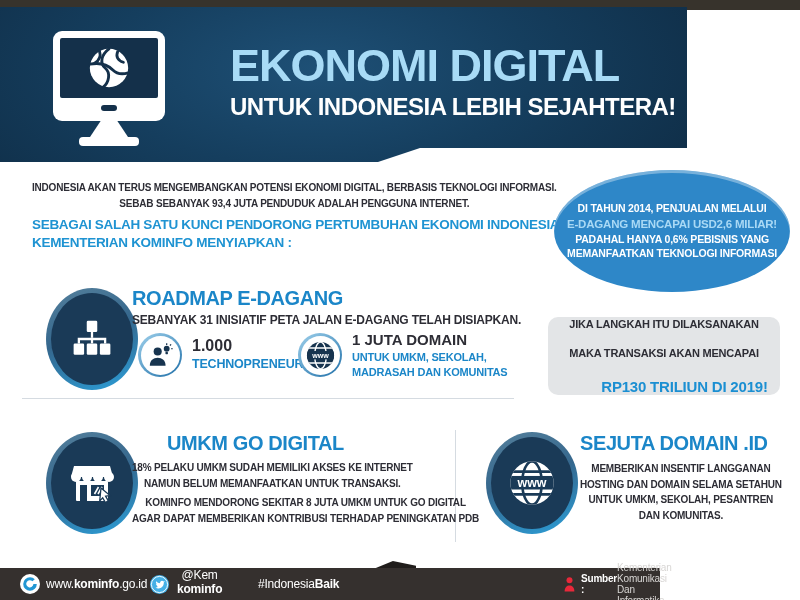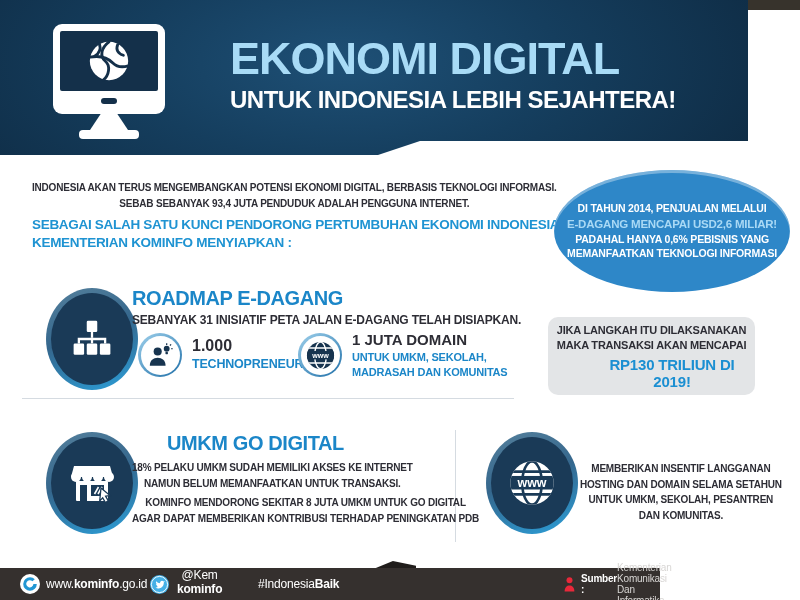--- a/index.html
+++ b/index.html
@@ -2,21 +2,21 @@
 <html><head>
 <meta charset="utf-8">
 <style>
   html,body{margin:0;padding:0;}
   .canvas{position:relative;width:800px;height:600px;overflow:hidden;
     font-family:"Liberation Sans",sans-serif;background:#fff;}
   .abs{position:absolute;}
 
   
   .topbar{left:0;top:0;width:800px;height:10px;background:#37332c;}
-  .header{left:0;top:0;width:748px;height:155px;
+  .header{left:0;top:7px;width:687px;height:155px;
     background:radial-gradient(ellipse 480px 220px at 46% 40%, #1e5076 0%, #153e5e 45%, #0e2a42 100%);
     clip-path:polygon(0 0,800px 0,800px 141px,420px 141px,378px 155px,0 155px);}
   .hd-title{left:230px;top:33px;font-size:45px;font-weight:bold;color:#a8dbf6;letter-spacing:-1px;}
   .hd-sub{left:230px;top:86px;font-size:24px;font-weight:bold;color:#ffffff;letter-spacing:-.5px;}
 
   
   .monitor{left:53px;top:24px;width:114px;height:122px;}
   .mon-frame{position:absolute;left:0;top:0;width:112px;height:90px;background:#fff;border-radius:9px;}
   .mon-screen{position:absolute;left:7px;top:7px;width:98px;height:60px;background:#14304a;border-radius:2px;
     display:flex;align-items:center;justify-content:center;}
@@ -59,22 +59,22 @@
   .minibadge .inner{width:100%;height:100%;border-radius:50%;background:#fff;
     display:flex;align-items:center;justify-content:center;}
   .stat1-badge{left:138px;top:333px;}
   .stat2-badge{left:298px;top:333px;}
   .stat1-val{left:192px;top:337px;font-size:16px;}
   .stat1-lab{left:192px;top:357px;font-size:12.5px;color:#1b86c8;font-weight:bold;letter-spacing:-.2px;}
   .stat2-val{left:352px;top:331px;font-size:15px;}
   .stat2-lab{left:352px;top:350px;font-size:11px;color:#1b86c8;font-weight:bold;line-height:14.5px;letter-spacing:-.2px;}
 
   
-  .graybox{left:548px;top:317px;width:207px;height:78px;background:#e3e5e7;border-radius:10px;
-    display:flex;flex-direction:column;align-items:center;justify-content:center;text-align:center;}
+  .graybox{left:548px;top:317px;width:232px;height:78px;background:#e3e5e7;border-radius:10px;
+    display:flex;flex-direction:column;align-items:center;justify-content:space-between;text-align:center;}
   .graybox .gl{font-size:11px;font-weight:bold;color:#2d2d35;line-height:15px;letter-spacing:-.2px;}
   .graybox .gh{font-size:15px;font-weight:bold;color:#1b8fd2;margin-top:3px;letter-spacing:-.2px;margin-left:41px;}
 
   .div-h{left:22px;top:398px;width:492px;height:1px;background:#d5dbe1;}
   .div-v{left:455px;top:430px;width:1px;height:112px;background:#d5dbe1;}
 
   .umkm-title{left:132px;top:432px;margin-left:35px;}
   .umkm-p1{left:132px;top:460px;font-size:10px;line-height:16px;letter-spacing:-.2px;}
   .umkm-p2{left:132px;top:495px;font-size:10px;line-height:16px;letter-spacing:-.2px;}
   .domain-title{left:580px;top:432px;}
@@ -261,20 +261,21 @@
         <g stroke="#1a3a57" stroke-width="2.4" fill="none" clip-path="url(#gc2)">
           <ellipse cx="24" cy="24" rx="9" ry="20"></ellipse>
           <path d="M4 13.5h40"></path>
             <path d="M4 34.5h40"></path>
         </g>
         <rect x="2" y="17.5" width="44" height="12.5" fill="#1a3a57" clip-path="url(#gc2)"></rect>
         <text x="24" y="27.5" text-anchor="middle" font-size="11.5" font-weight="bold" fill="#ffffff" font-family="Liberation Sans">www</text>
       </svg>
     </div>
   </div>
+  <div class="abs sec-title domain-title">SEJUTA DOMAIN .ID</div>
   <div class="abs txt-dark domain-p">
     <div>MEMBERIKAN INSENTIF LANGGANAN</div>
     <div>HOSTING DAN DOMAIN SELAMA SETAHUN</div>
     <div>UNTUK UMKM, SEKOLAH, PESANTREN</div>
     <div>DAN KOMUNITAS.</div>
   </div>
 
   <div class="abs fold"></div>
   <div class="abs footer">
     <div class="f-item f-logo">

